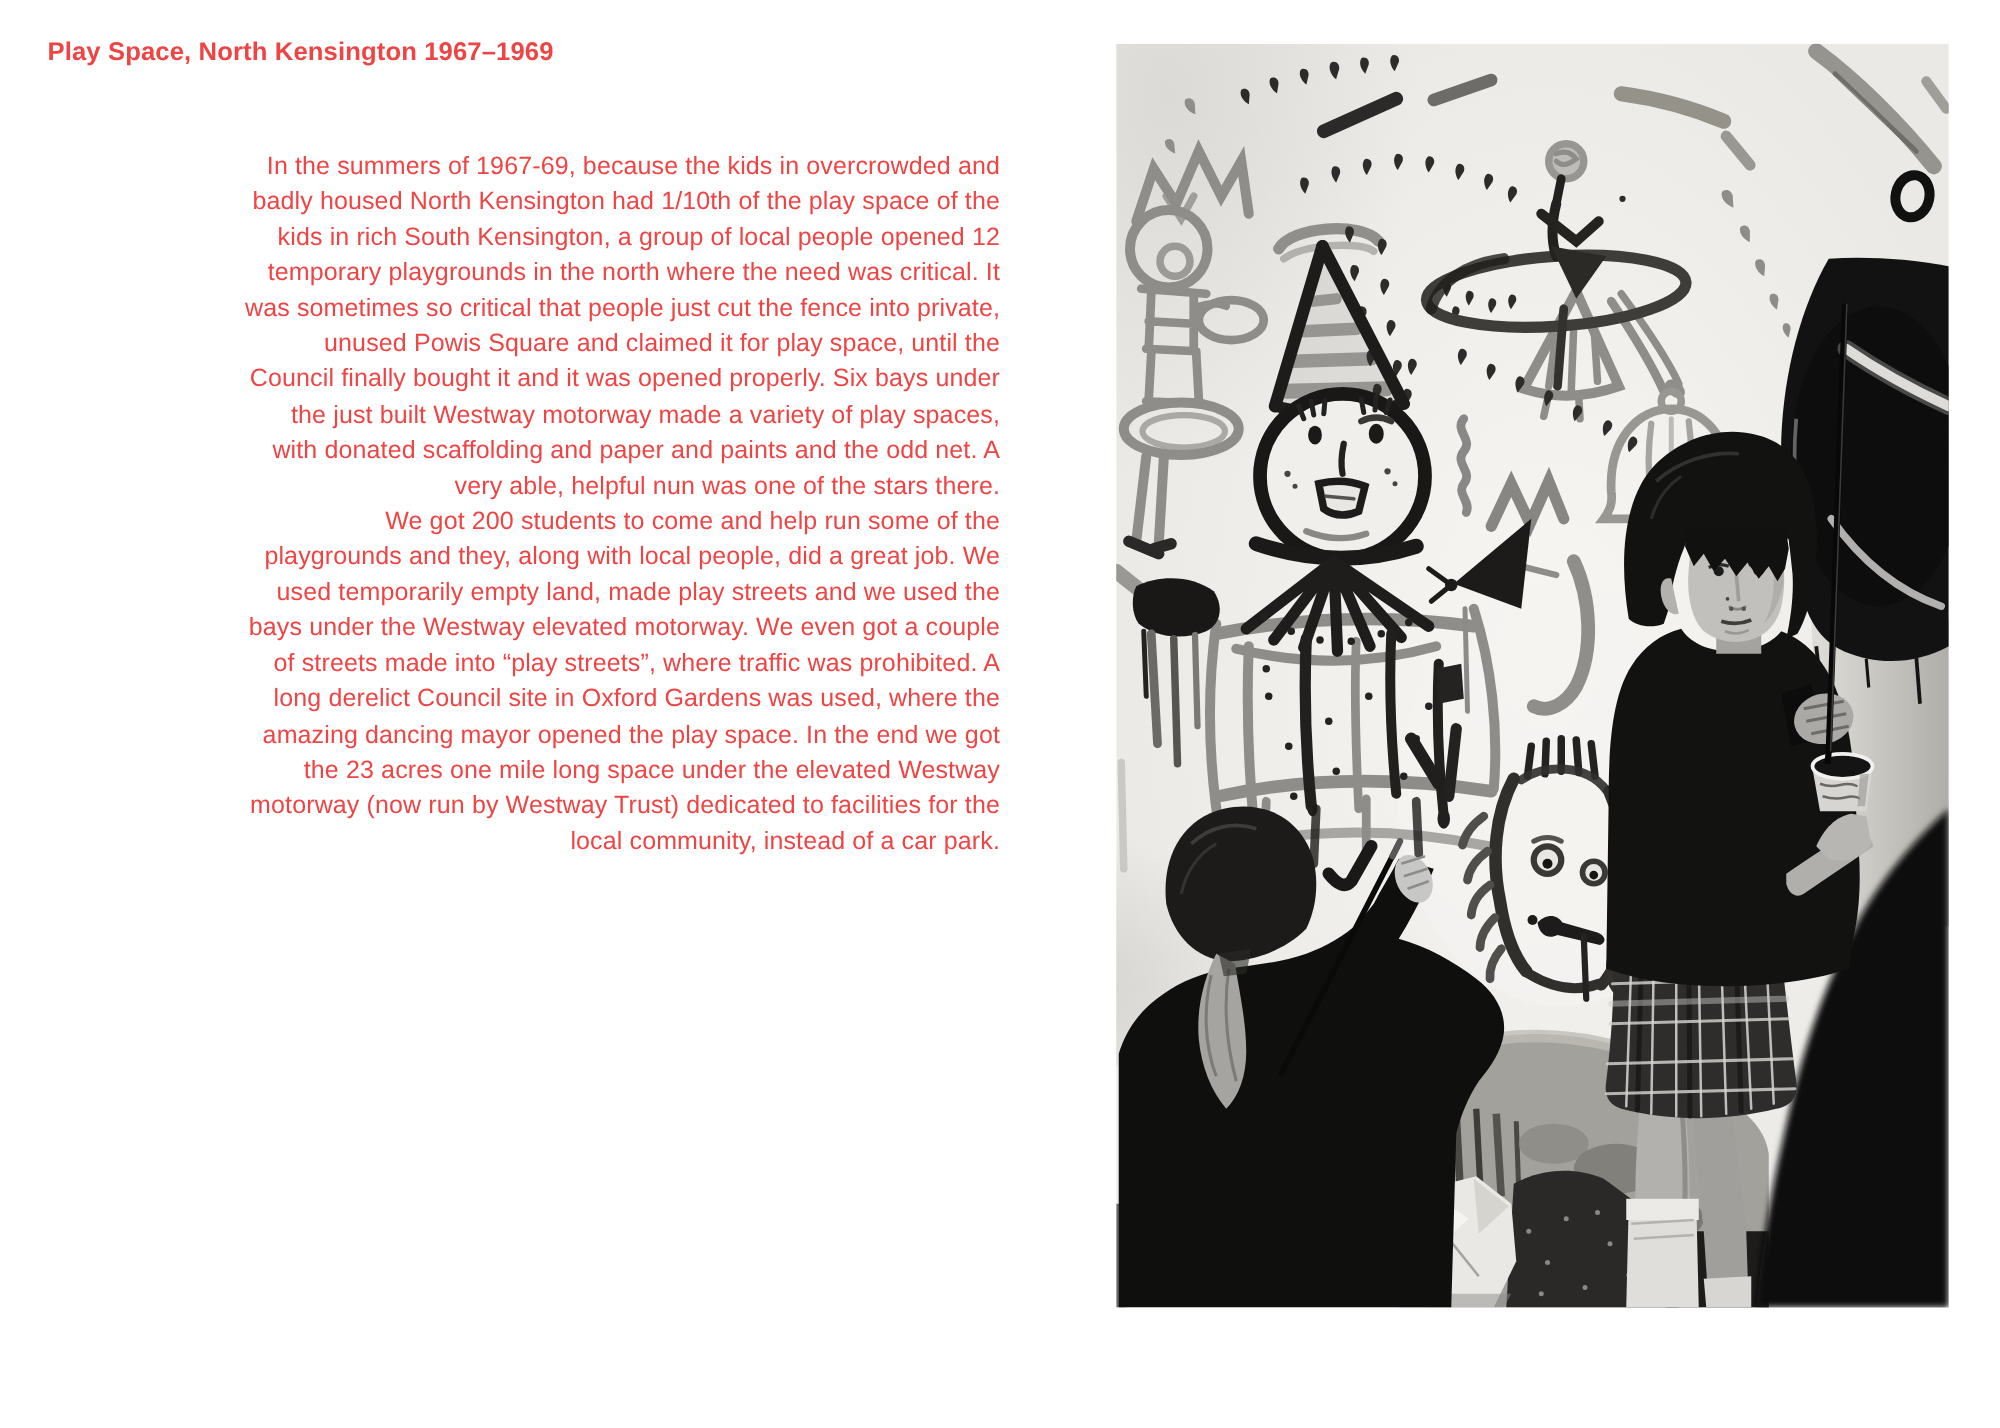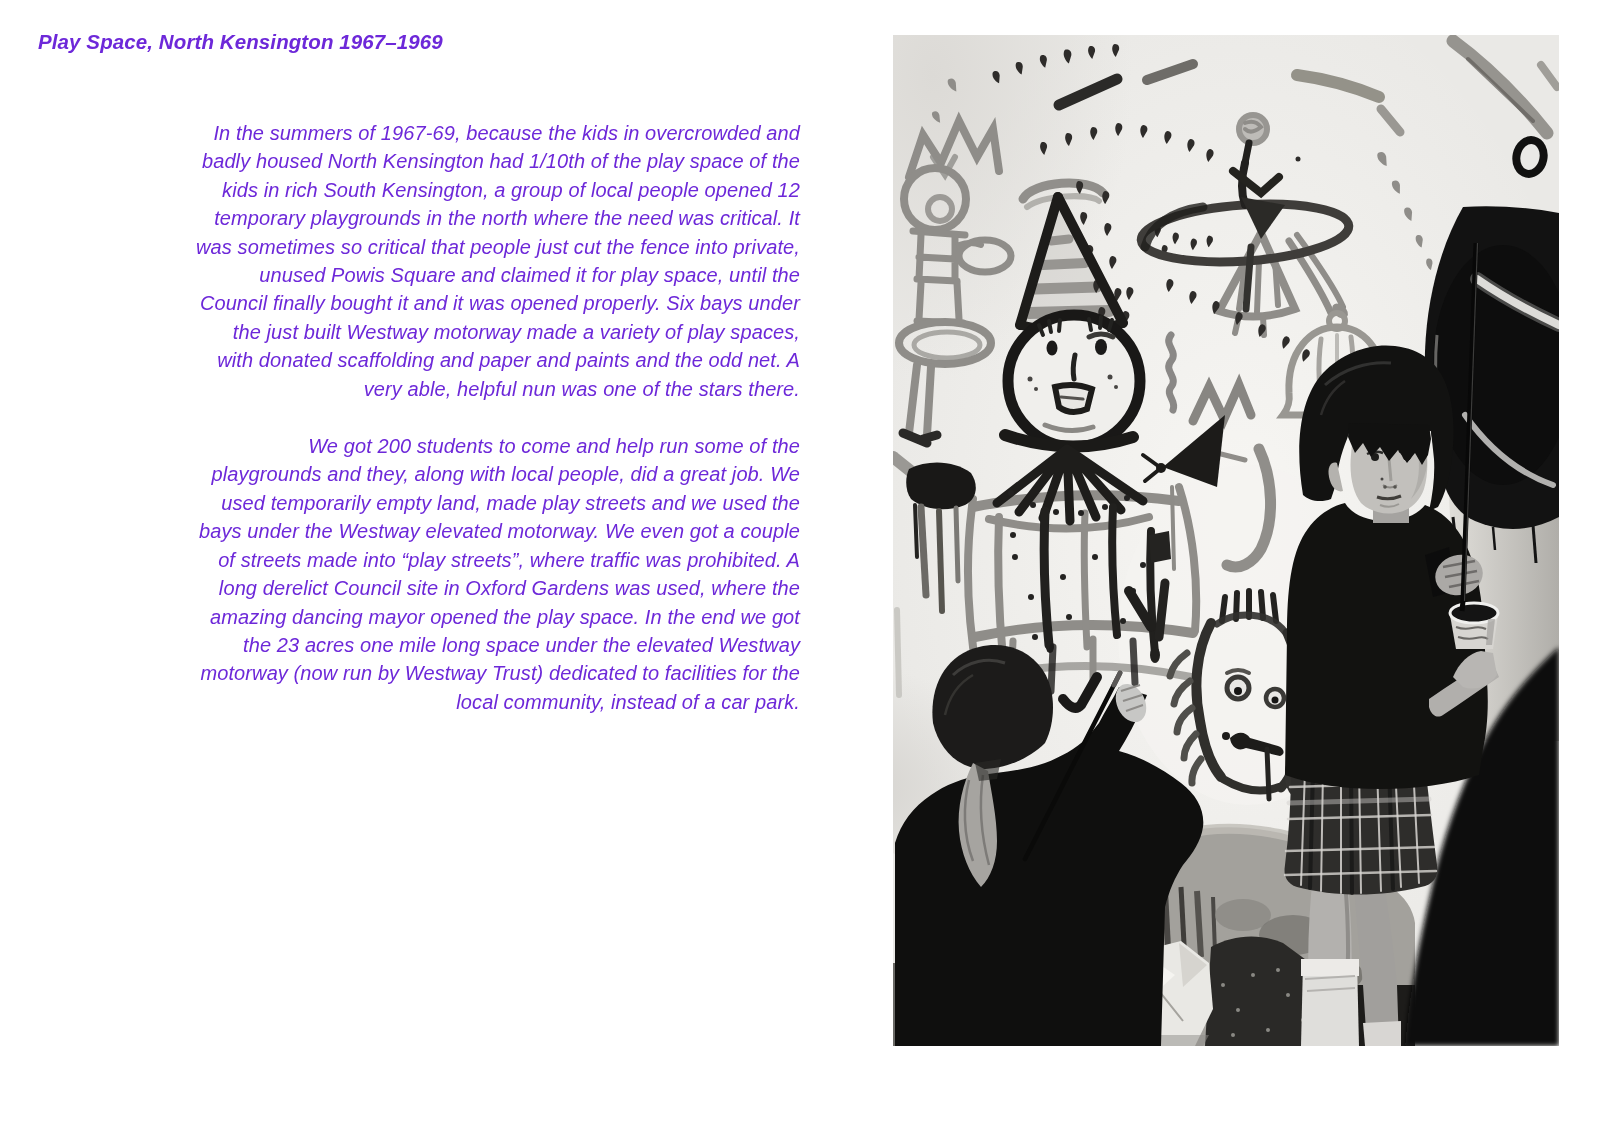--- a/index.html
+++ b/index.html
@@ -1,21 +1,21 @@
 <!DOCTYPE html>
 <html><head>
 <meta charset="utf-8">
 <style>
   html,body{margin:0;padding:0;background:#ffffff;}
   body{width:1600px;height:1142px;position:relative;font-family:"Liberation Sans",sans-serif;overflow:hidden;}
-  .article{position:absolute;left:38px;top:29px;width:762px;color:#6d28d9;font-style:italic;}
+  .article{position:absolute;left:38px;top:29px;width:762px;color:#ef4444;}
   .article h1{font-size:20.5px;line-height:26px;margin:0;font-weight:bold;letter-spacing:.1px;}
   .article p{font-size:20px;line-height:28.4px;margin:0;white-space:pre-line;letter-spacing:.1px;text-align:right;}
   .article .p1{margin-top:64px;}
-  .article .p2{margin-top:29px;}
+  .article .p2{}
   .photo{position:absolute;left:893px;top:35px;width:666px;height:1011px;}
   .photo svg{display:block;width:666px;height:1011px;}
 </style>
 </head>
 <body>
 
 <div class="article">
   <h1>Play Space, North Kensington 1967–1969</h1>
   <p class="p1">In the summers of 1967-69, because the kids in overcrowded and
 badly housed North Kensington had 1/10th of the play space of the

